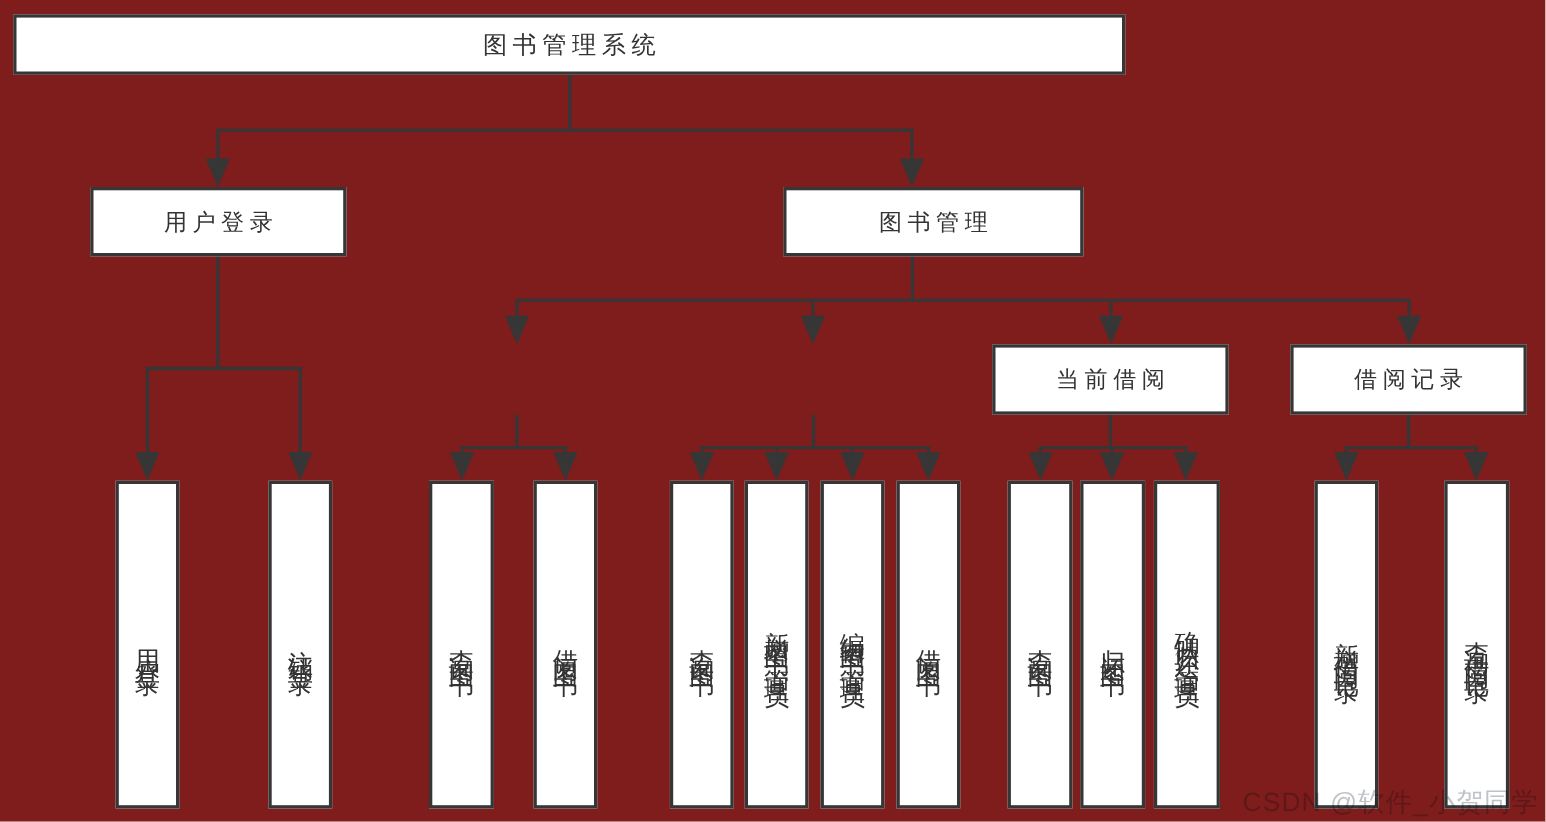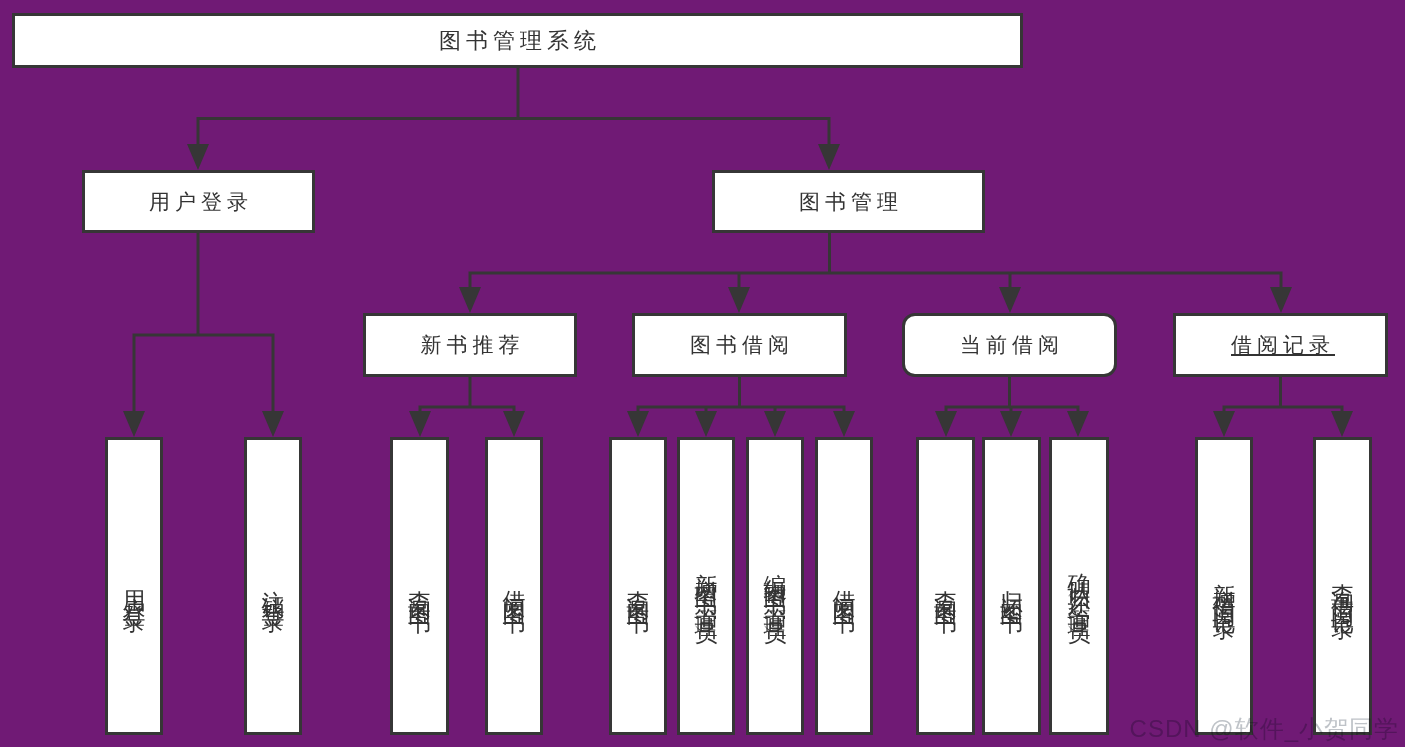--- a/index.html
+++ b/index.html
@@ -5,21 +5,21 @@
   html, body {
     margin: 0;
     padding: 0;
     background: #ffffff;
     font-family: "Liberation Sans", "DejaVu Sans", sans-serif;
   }
   #canvas {
     position: relative;
     width: 1405px;
     height: 747px;
-    background: #701a75;
+    background: #7f1d1d;
     overflow: hidden;
   }
   #connector-svg {
     position: absolute;
     left: 0;
     top: 0;
     z-index: 1;
   }
   .ln {
     fill: none;
@@ -131,24 +131,22 @@
       <polygon class="tri" points="1213,411 1235,411 1224,437"></polygon>
       <polygon class="tri" points="1331,411 1353,411 1342,437"></polygon>
     </g>
   </svg>
 
   <div class="box h root" style="left:12px; top:13px; width:1011px; height:55px;">图书管理系统</div>
 
   <div class="box h" style="left:82px; top:170px; width:233px; height:63px;">用户登录</div>
   <div class="box h" style="left:712px; top:170px; width:273px; height:63px;">图书管理</div>
 
-  <div class="box h" style="left:363px; top:313px; width:214px; height:64px;">新书推荐</div>
-  <div class="box h" style="left:632px; top:313px; width:215px; height:64px;">图书借阅</div>
-  <div class="box h" style="left:902px; top:313px; width:215px; height:64px;border-radius:13px;">当前借阅</div>
-  <div class="box h" style="left:1173px; top:313px; width:215px; height:64px;text-decoration:underline;">借阅记录</div>
+  <div class="box h" style="left:902px; top:313px; width:215px; height:64px;">当前借阅</div>
+  <div class="box h" style="left:1173px; top:313px; width:215px; height:64px;">借阅记录</div>
 
   <div class="box v" style="left:105px; top:437px; width:58px; height:298px;">用户登录</div>
   <div class="box v" style="left:244px; top:437px; width:58px; height:298px;">注销登录</div>
 
   <div class="box v" style="left:390px; top:437px; width:59px; height:298px;">查询图书</div>
   <div class="box v" style="left:485px; top:437px; width:58px; height:298px;">借阅图书</div>
 
   <div class="box v" style="left:609px; top:437px; width:58px; height:298px;">查询图书</div>
   <div class="box v" style="left:677px; top:437px; width:58px; height:298px;">新增图书（管理员）</div>
   <div class="box v" style="left:746px; top:437px; width:58px; height:298px;">编辑图书（管理员）</div>

